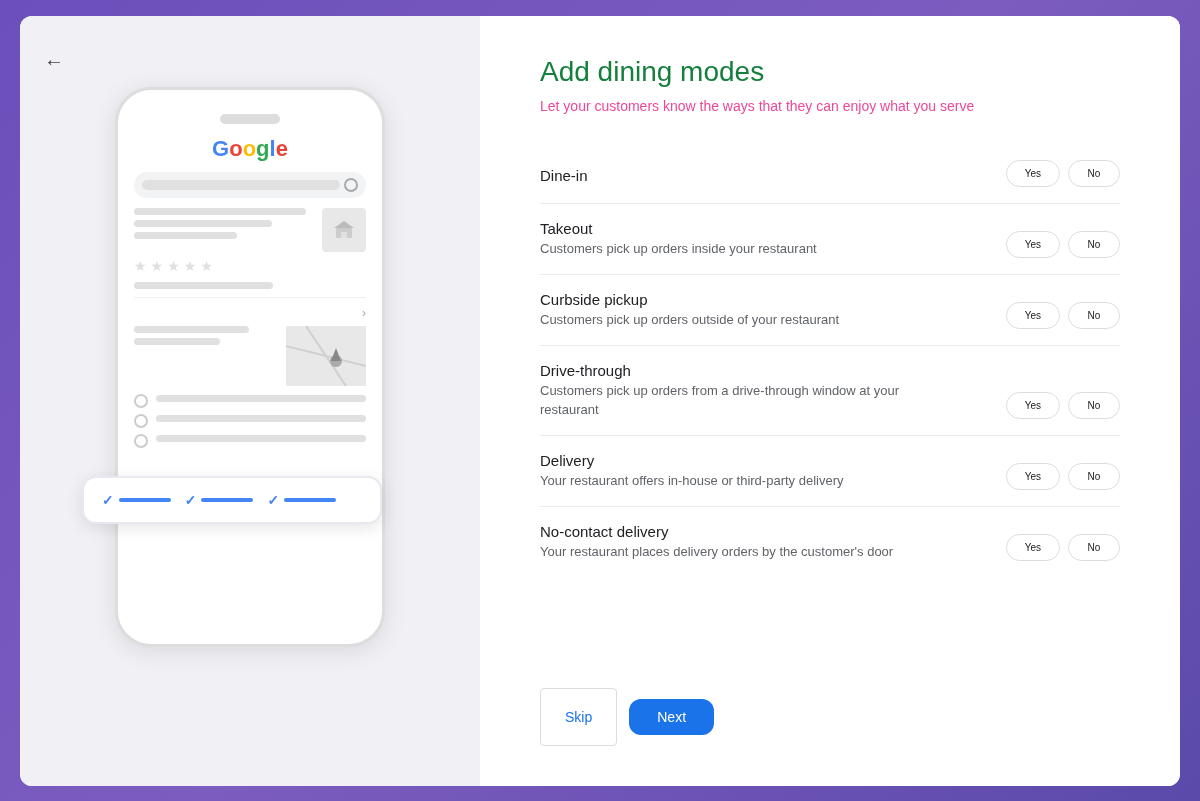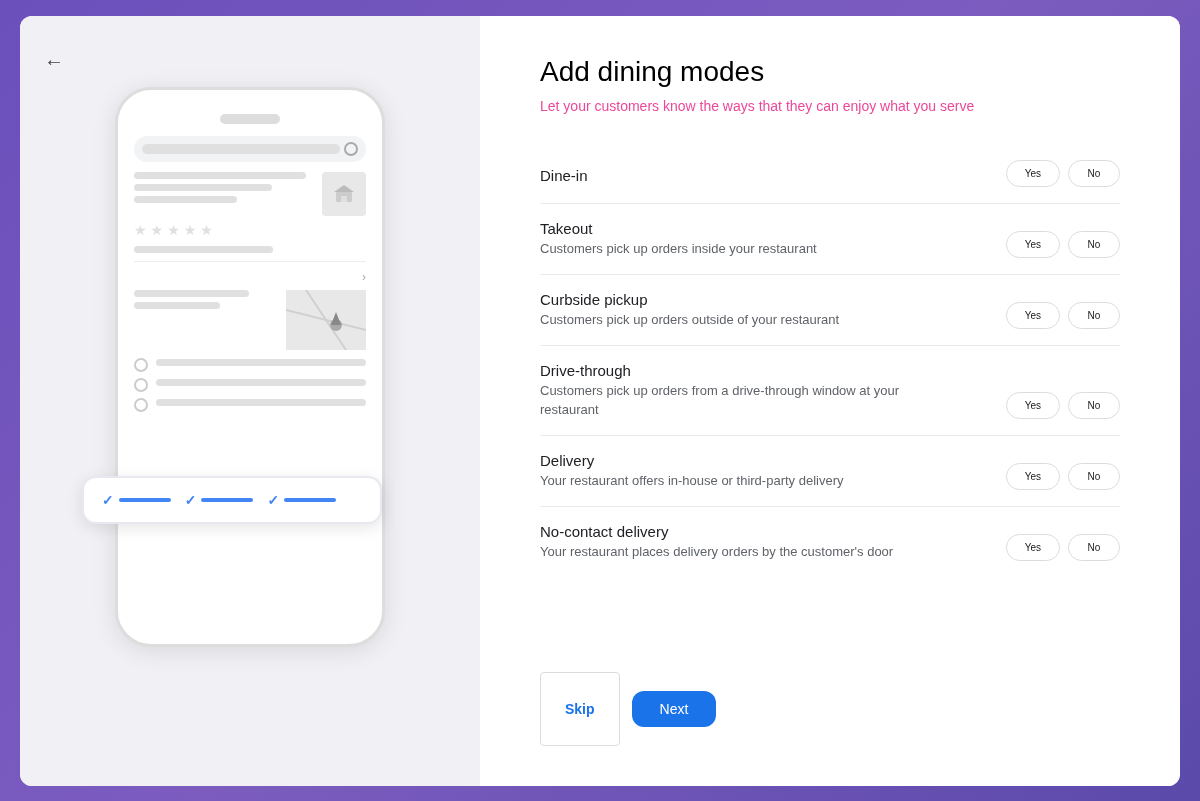--- a/index.html
+++ b/index.html
@@ -219,21 +219,21 @@
       width: 100%;
     }
     .progress-bar-fill {
       height: 3px;
       background: #4285F4;
       border-radius: 2px;
     }
     .page-title {
       font-size: 28px;
       font-weight: 500;
-      color: #000000;
+      color: #15803d;
       margin-bottom: 10px;
     }
     .page-subtitle {
       font-size: 14px;
       color: #ec4899;
       margin-bottom: 28px;
     }
     .dining-modes-list {
       flex: 1;
     }
@@ -282,25 +282,25 @@
     .footer-buttons {
       display: flex;
       gap: 12px;
       margin-top: 32px;
       align-items: center;
     }
     .skip-btn {
       border: 1.5px solid #dadce0;
       border-radius: 4px;
       background: #fff;
-      padding: 28px 24px;
+      padding: 20px 24px;
       font-size: 14px;
       color: #1a73e8;
       cursor: pointer;
-      font-weight: 700;
+      font-weight: 400;
     }
     .next-btn {
       border: none;
       border-radius: 12px;
       background: #1a73e8;
       padding: 10px 28px;
       font-size: 14px;
       color: #fff;
       cursor: pointer;
       font-weight: 500;
@@ -310,20 +310,23 @@
 <body>
 
 <div class="outer-card">
 
   <div class="left-panel">
     <button class="back-btn">←</button>
 
     <div class="phone-mockup">
       <div class="phone-notch"></div>
 
+      <div class="phone-google-logo">
+        <span class="google-g">G</span><span class="google-o1">o</span><span class="google-o2">o</span><span class="google-g2">g</span><span class="google-l">l</span><span class="google-e">e</span>
+      </div>
 
       <div class="phone-search-bar">
         <div class="phone-search-inner"></div>
         <div class="phone-search-icon"></div>
       </div>
 
       <div class="phone-lines">
         <div style="display:flex; gap:8px; align-items:flex-start; margin-bottom:6px;">
           <div style="flex:1">
             <div class="phone-line full"></div>

